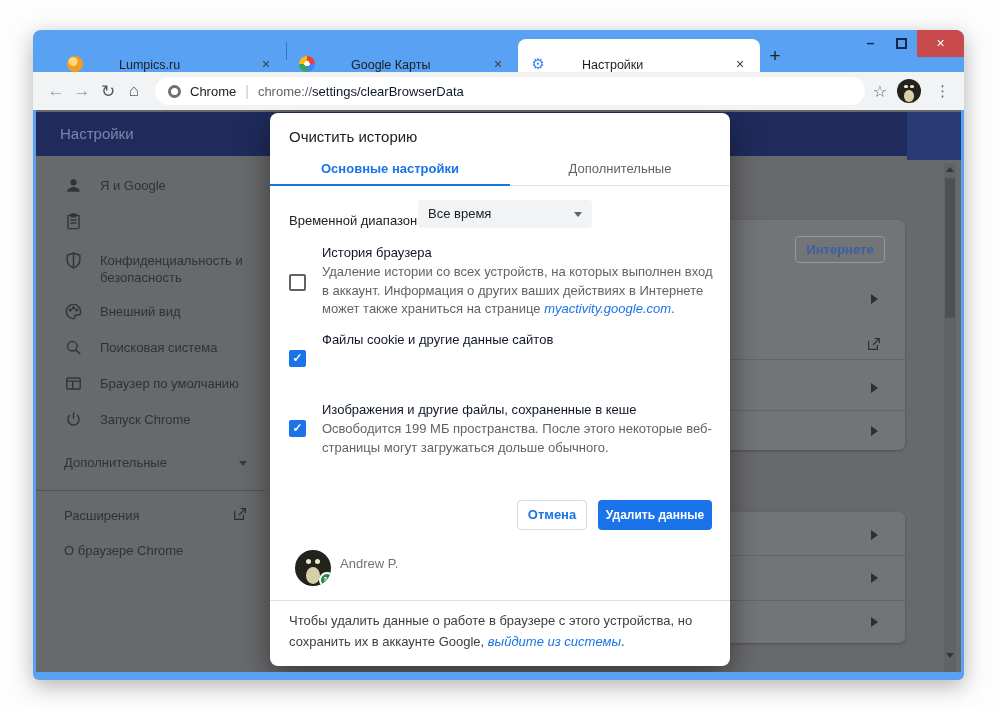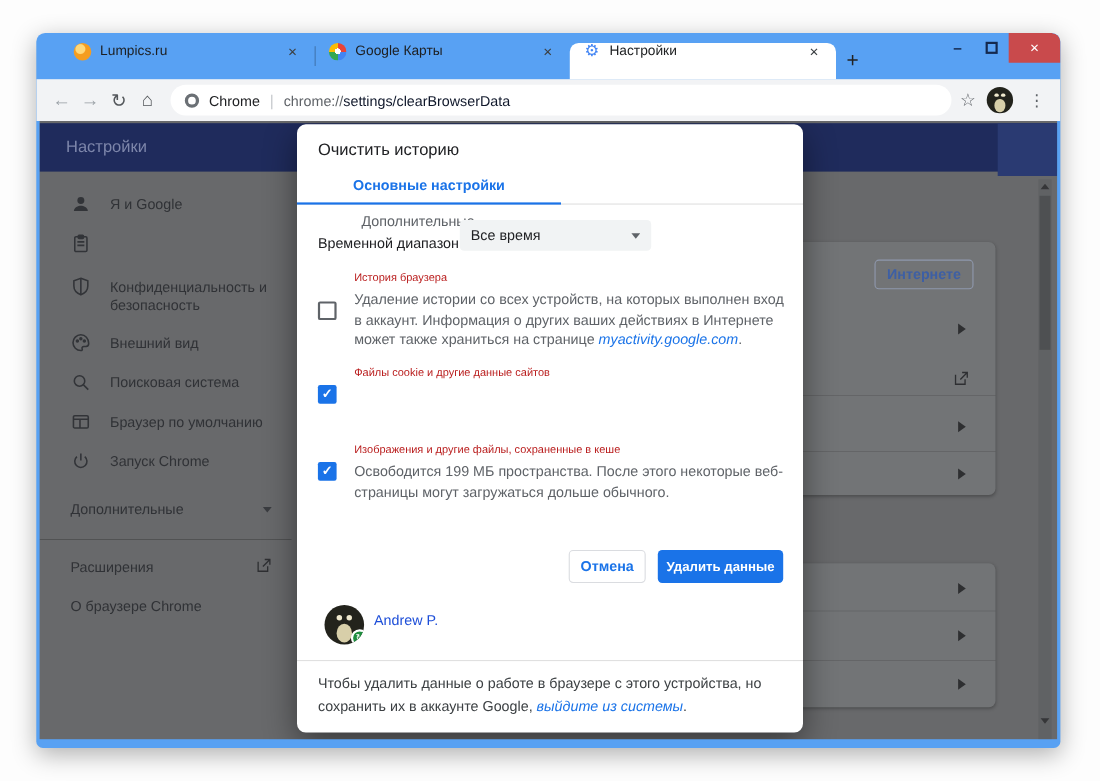--- a/index.html
+++ b/index.html
@@ -4,21 +4,21 @@
 <style>
   * { margin:0; padding:0; box-sizing:border-box; }
   html,body { width:1000px; height:710px; background:#fdfdfd; font-family:"Liberation Sans", sans-serif; overflow:hidden; }
 
   .window { position:absolute; left:33px; top:30px; width:931px; height:650px;
             background:#58a1f3; border-radius:8px 8px 6px 6px;
             box-shadow:0 6px 22px rgba(0,0,0,.30); overflow:hidden; }
 
   
   .titlebar { position:relative; height:42px; display:flex; align-items:flex-end; padding-left:22px; }
-  .tab { height:33px; display:flex; align-items:flex-start; padding:0 12px; font-size:12.5px; color:#1d1f21; cursor:default; }
+  .tab { height:33px; display:flex; align-items:flex-end; padding:0 12px; font-size:12.5px; color:#1d1f21; cursor:default;gap:28px; }
   .tab.inactive { width:231px; }
   .tab.active { width:242px; background:#fff; border-radius:8px 8px 0 0; }
   .tab-title { white-space:nowrap; overflow:hidden; flex:1; }
   .tab-close { margin-left:8px; color:#3c4043; font-size:14px; width:16px; text-align:center; }
   .tab-sep { width:1px; height:18px; background:rgba(0,0,0,.28); align-self:center; }
   .favicon { width:16px; height:16px; margin-right:8px; flex:0 0 16px; display:inline-block; }
   .fav-lumpics { border-radius:50%; background:radial-gradient(circle at 38% 35%, #ffd87a 0 4px, #f59d20 5px); }
   .fav-maps { border-radius:50%; background:radial-gradient(circle at 50% 48%, #fff 0 2.6px, rgba(255,255,255,0) 2.8px),
               conic-gradient(#ea4335 0 25%, #4285f4 0 50%, #34a853 0 75%, #fbbc04 0); }
   .fav-gear { color:#4285f4; font-size:15px; line-height:16px; text-align:center; }
@@ -89,53 +89,53 @@
   .sb-up { position:absolute; top:4px; left:1.5px; width:0; height:0;
            border-left:4.5px solid transparent; border-right:4.5px solid transparent; border-bottom:5px solid #353638; }
   .sb-thumb { position:absolute; top:15px; left:1px; width:10px; height:140px; background:#4e5052; }
   .sb-down { position:absolute; bottom:14px; left:1.5px; width:0; height:0;
            border-left:4.5px solid transparent; border-right:4.5px solid transparent; border-top:5px solid #353638; }
 
   
   .dialog { position:absolute; left:234px; top:3px; width:460px; height:553px; background:#fff;
             border-radius:8px; box-shadow:0 10px 30px rgba(0,0,0,.45); overflow:hidden; z-index:5; }
   .dlg-title { position:absolute; left:19px; top:15px; font-size:15px; color:#202124; }
-  .dlg-tabs { position:absolute; left:0; top:40px; right:0; height:33px; border-bottom:1px solid #e0e0e0; display:flex;flex-direction:column; }
+  .dlg-tabs { position:absolute; left:0; top:40px; right:0; height:33px; border-bottom:1px solid #e0e0e0; display:flex; }
   .dlg-tab { height:33px; line-height:32px; text-align:center; font-size:13px; }
   .dlg-tab.on { width:240px; color:#1a73e8; font-weight:bold; }
   .dlg-tab.off { width:220px; color:#5f6368; }
   .dlg-underline { position:absolute; left:0; top:71px; width:240px; height:2px; background:#1a73e8; }
 
   .range-label { position:absolute; left:19px; top:100px; font-size:13px; color:#202124; }
   .range-select { position:absolute; left:148px; top:87px; width:174px; height:28px; background:#f1f3f4;
                   border-radius:4px; font-size:13px; color:#202124; line-height:28px; padding-left:10px; }
   .range-caret { position:absolute; right:10px; top:12px; width:0; height:0;
                  border-left:4.5px solid transparent; border-right:4.5px solid transparent; border-top:5px solid #5f6368; }
 
   .crow { position:absolute; left:19px; right:19px; }
   .crow.r1 { top:131px; } .crow.r2 { top:218px; } .crow.r3 { top:288px; }
   .cb { position:absolute; left:0; width:17px; height:17px; border-radius:2px; }
   .cb.unchecked { border:2px solid #5f6368; }
   .cb.checked { background:#1a73e8; color:#fff; font-size:12px; line-height:17px; text-align:center; font-weight:bold; }
   .crow.r1 .cb { top:30px; } .crow.r2 .cb, .crow.r3 .cb { top:19px; }
   .ctext { margin-left:33px; width:393px; }
-  .ctitle { font-size:10px; color:#b91c1c; line-height:18px; margin-bottom:1px; }
+  .ctitle { font-size:13px; color:#0f172a; line-height:18px; margin-bottom:1px; }
   .cdesc { font-size:13px; color:#5f6368; line-height:18.5px; }
   .blue-link { color:#1a73e8;font-style:italic; }
 
   .btn-cancel { position:absolute; left:247px; top:387px; width:70px; height:30px; background:#fff;
                 border:1px solid #dadce0; border-radius:4px; color:#1a73e8; font-size:13px; font-weight:bold;
                 text-align:center; line-height:28px; }
   .btn-confirm { position:absolute; left:328px; top:387px; width:114px; height:30px; background:#1a73e8;
                  border-radius:4px; color:#fff; font-size:12px; font-weight:bold; text-align:center; line-height:30px; }
 
   .acct-avatar { position:absolute; left:25px; top:437px; width:36px; height:36px; }
   .sync-badge { position:absolute; right:-4px; bottom:-2px; width:16px; height:16px; border-radius:50%;
                 background:#1e8e3e; border:2px solid #fff; color:#fff; font-size:9px; line-height:12px; text-align:center; }
-  .acct-name { position:absolute; left:70px; top:443px; font-size:13px; color:#1d4ed8; }
+  .acct-name { position:absolute; left:70px; top:443px; font-size:13px; color:#737373; }
   .acct-sync { position:absolute; left:70px; top:461px; font-size:13px; color:#5f6368; }
   .dlg-div { position:absolute; left:0; right:0; top:487px; border-top:1px solid #e0e0e0; }
   .dlg-footer { position:absolute; left:19px; top:497px; width:426px; font-size:13px; line-height:21px; color:#3c4043; }
 </style>
 </head>
 <body>
 
 <div class="window">
 
   <div class="titlebar">

